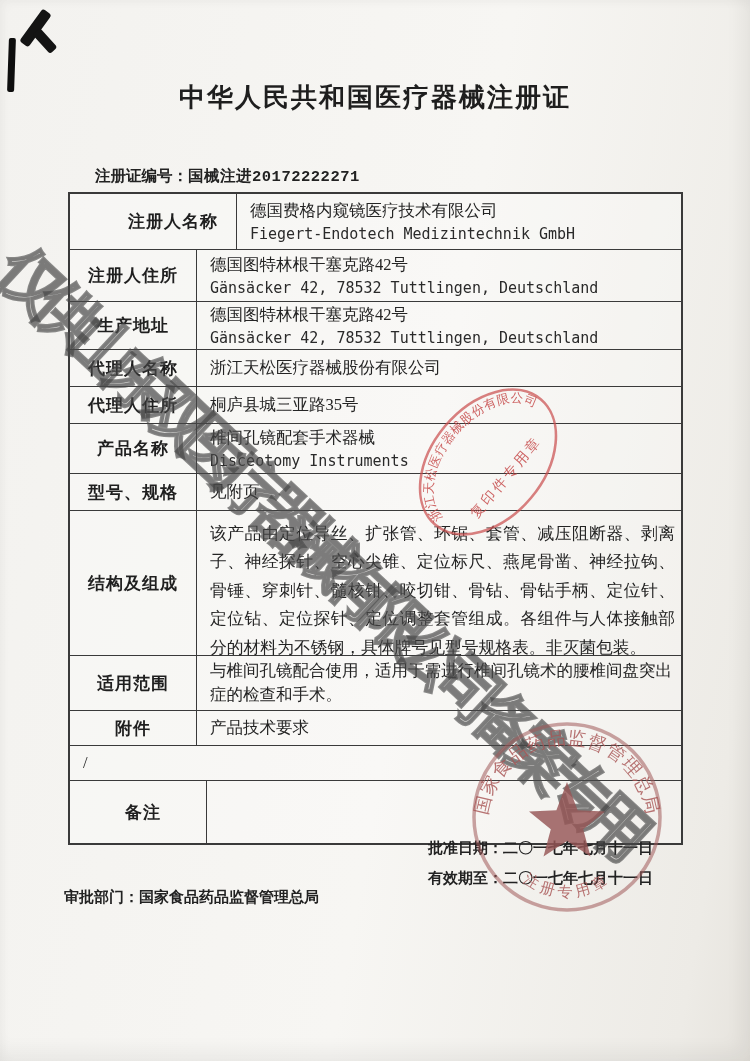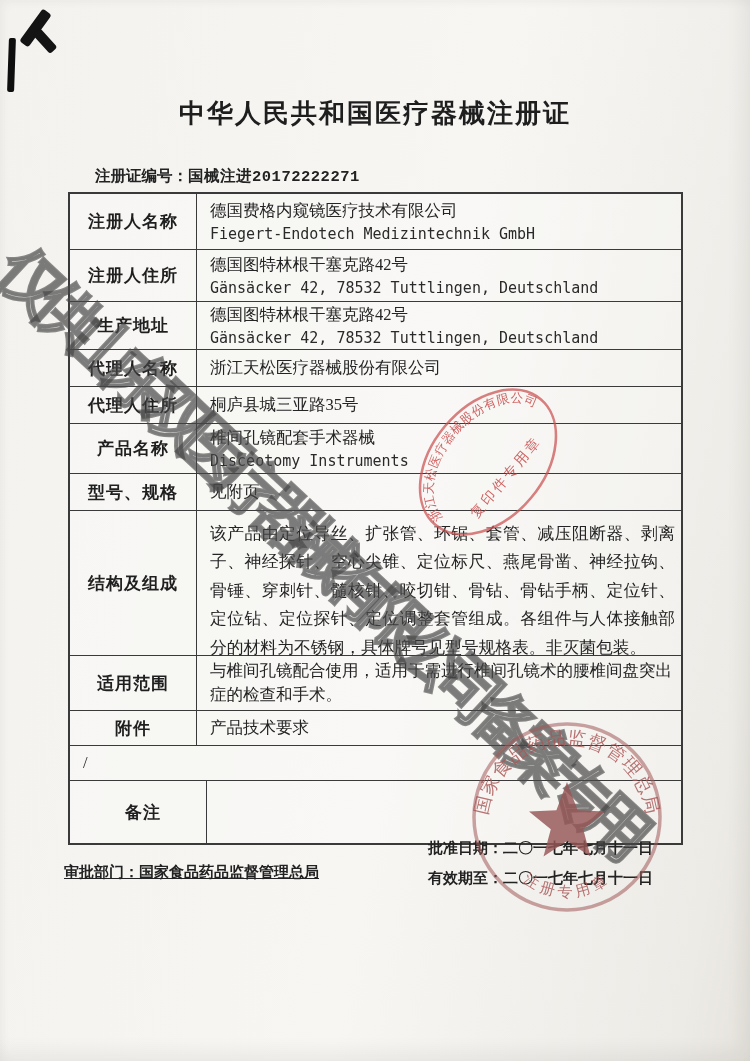--- a/index.html
+++ b/index.html
@@ -9,42 +9,42 @@
         background:linear-gradient(100deg,#f3f2ef 0%,#f7f6f3 55%,#edebe6 92%,#e6e3dd 100%);
         box-shadow:inset -8px -10px 18px rgba(0,0,0,.05), inset 3px 3px 10px rgba(0,0,0,.03);}
 
   
   .artifact{position:absolute;background:#141414;}
   .blob-a{left:30px;top:8px;width:11px;height:40px;transform:rotate(36deg);border-radius:3px;}
   .blob-b{left:40px;top:28px;width:10px;height:26px;transform:rotate(-42deg);border-radius:3px;}
   .edge-bar{left:8px;top:38px;width:7px;height:54px;transform:rotate(2deg);border-radius:2px;background:#0e0e0e;}
 
   
-  .title{position:absolute;top:96px;left:0;width:750px;text-align:center;
+  .title{position:absolute;top:80px;left:0;width:750px;text-align:center;
          font-size:26px;font-weight:700;letter-spacing:2px;color:#1e1e1e;}
   .regline{position:absolute;top:166px;left:95px;font-size:15.5px;font-weight:700;color:#222;font-family:Liberation Mono, monospace;}
   .regline .regno{font-weight:700;letter-spacing:.5px;}
 
   
   .cert-table{position:absolute;top:192px;left:68px;width:615px;
               border:2px solid #3a3a3a;box-sizing:border-box;background:rgba(255,255,255,.25);}
   .trow{display:flex;border-bottom:1.6px solid #3a3a3a;box-sizing:border-box;}
   .trow:last-child{border-bottom:none;}
   .tlabel{flex:0 0 126px;border-right:1.6px solid #3a3a3a;display:flex;align-items:center;
           justify-content:center;font-weight:700;font-size:17px;letter-spacing:1px;color:#1f1f1f;}
   .tvalue{flex:1;display:flex;flex-direction:column;justify-content:center;
           padding:3px 6px 3px 13px;box-sizing:border-box;}
   .cn{font-size:16.5px;line-height:24px;color:#242424;}
   .latin{font-family:"DejaVu Sans Mono","Liberation Mono",monospace;font-size:15px;line-height:22px;color:#2a2a2a;}
   .long{font-size:16.8px;line-height:28.5px;text-align:justify;margin-top:16px;}
-  .h56{height:56px;} .h52{height:52px;} .h48{height:48px;} .h37{height:37px;}
+  .h56{height:56px;padding-left:40px;} .h52{height:52px;} .h48{height:48px;} .h37{height:37px;}
   .h50{height:50px;} .h145{height:145px;} .h55{height:55px;} .h35{height:35px;} .h62{height:62px;padding-left:10px;}
 
   
-  .dept{position:absolute;left:64px;top:863px;font-size:15px;font-weight:700;color:#222;text-decoration:underline;}
+  .dept{position:absolute;left:64px;top:888px;font-size:15px;font-weight:700;color:#222;}
   .dates{position:absolute;left:428px;top:833px;font-size:15px;font-weight:700;color:#222;line-height:30px;}
 
   
   .watermark{position:absolute;left:38px;top:228px;transform:rotate(43deg);transform-origin:0 0;
              white-space:nowrap;font-family:"DejaVu Sans","Liberation Sans",sans-serif;
              font-size:64px;font-weight:700;letter-spacing:-14px;
              color:rgba(85,85,85,.22);-webkit-text-stroke:2.2px rgba(70,70,70,.62);
              pointer-events:none;z-index:5;}
 
   

